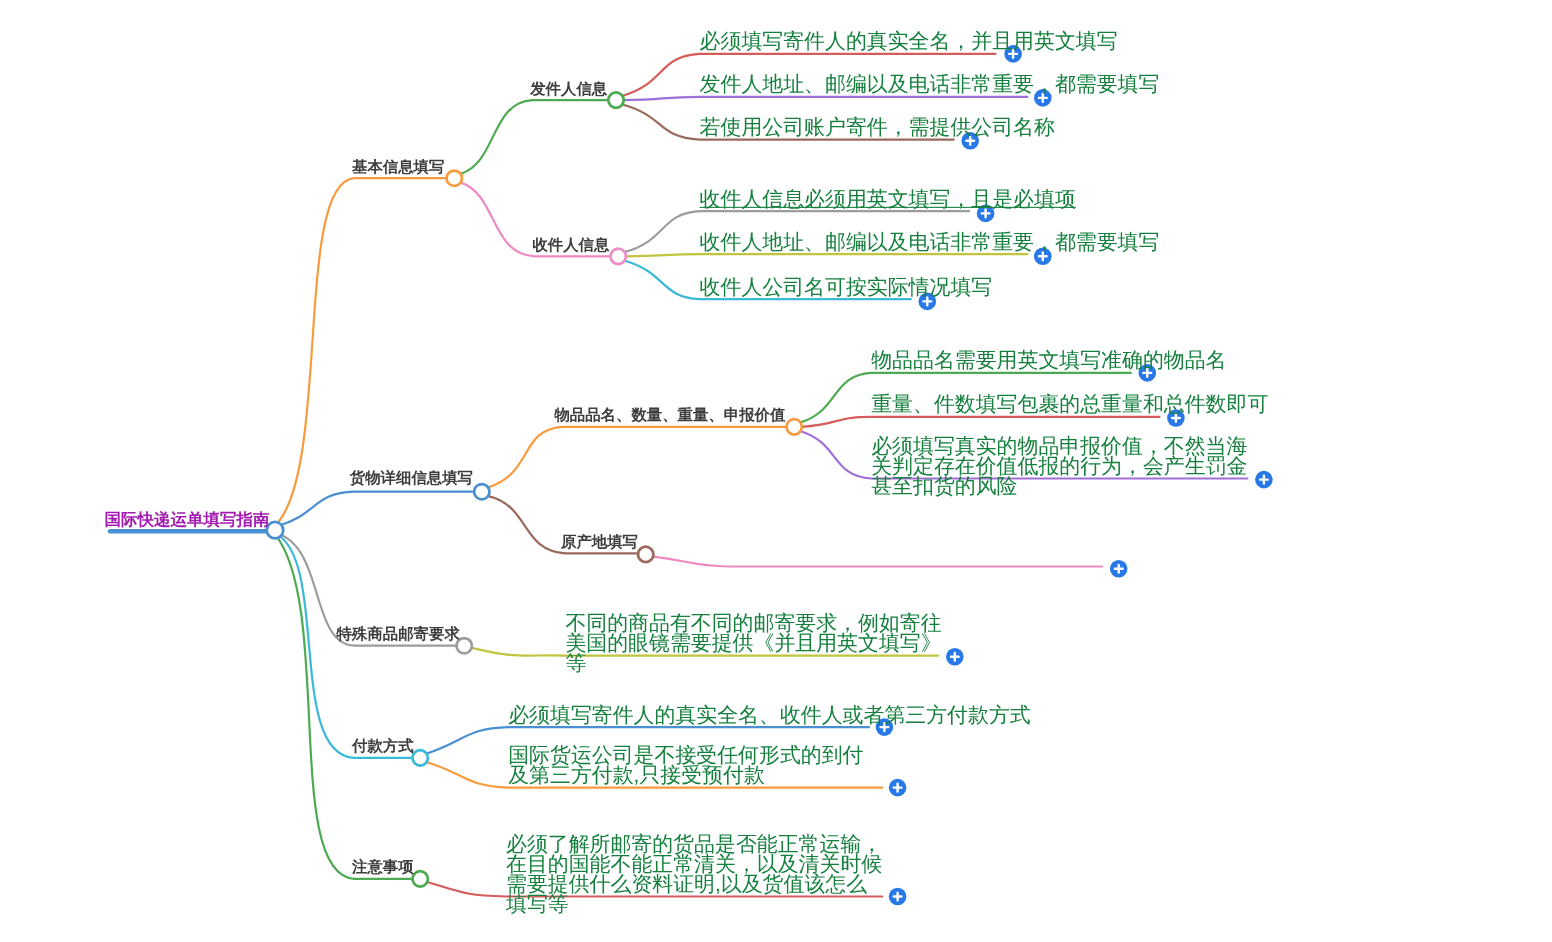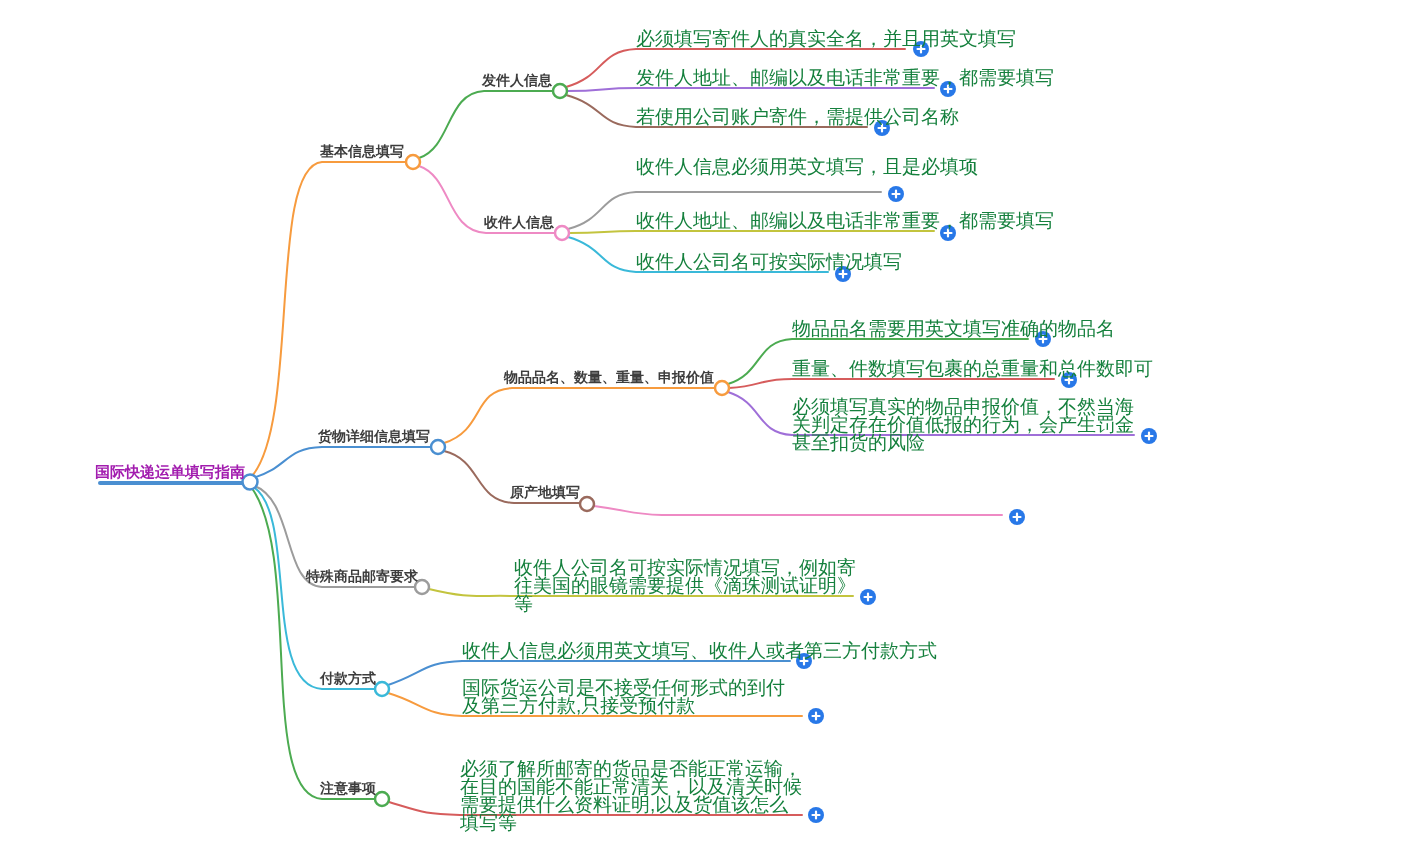--- a/index.html
+++ b/index.html
@@ -114,43 +114,43 @@
       </g>
     <g transform="translate(816,815)">
         <circle r="8" fill="#2878e8"></circle>
         <path d="M-3.5,0H3.5 M0,-3.5V3.5" stroke="#fff" stroke-width="2.2" stroke-linecap="round" fill="none"></path>
       </g>
   </svg>
 
   <div class="txt root-label" style="left:95px;top:463px;">国际快递运单填写指南</div>
 
   <div class="txt bl" style="left:320px;top:142px;">基本信息填写</div>
-  <div class="txt bl" style="left:318px;top:427px;">货物详细信息填写</div>
+  <div class="txt bl" style="left:318px;top:427px;font-family:Liberation Mono, monospace;">货物详细信息填写</div>
   <div class="txt bl" style="left:306px;top:567px;">特殊商品邮寄要求</div>
   <div class="txt bl" style="left:320px;top:669px;">付款方式</div>
   <div class="txt bl" style="left:320px;top:779px;">注意事项</div>
 
   <div class="txt bl" style="left:482px;top:71px;">发件人信息</div>
   <div class="txt bl" style="left:484px;top:213px;">收件人信息</div>
   <div class="txt bl" style="left:504px;top:368px;">物品品名、数量、重量、申报价值</div>
   <div class="txt bl" style="left:510px;top:483px;">原产地填写</div>
 
   <div class="txt lf" style="left:636px;top:30px;">必须填写寄件人的真实全名，并且用英文填写</div>
   <div class="txt lf" style="left:636px;top:69px;">发件人地址、邮编以及电话非常重要，都需要填写</div>
   <div class="txt lf" style="left:636px;top:108px;">若使用公司账户寄件，需提供公司名称</div>
 
-  <div class="txt lf" style="left:636px;top:158px;">收件人信息必须用英文填写，且是必填项</div>
+  <div class="txt lf" style="left:636px;top:173px;text-decoration:underline;">收件人信息必须用英文填写，且是必填项</div>
   <div class="txt lf" style="left:636px;top:212px;">收件人地址、邮编以及电话非常重要，都需要填写</div>
   <div class="txt lf" style="left:636px;top:253px;text-align:center;">收件人公司名可按实际情况填写</div>
 
   <div class="txt lf" style="left:792px;top:320px;">物品品名需要用英文填写准确的物品名</div>
   <div class="txt lf" style="left:792px;top:360px;">重量、件数填写包裹的总重量和总件数即可</div>
   <div class="txt lf wrap" style="left:792px;top:398px;width:348px;">必须填写真实的物品申报价值，不然当海关判定存在价值低报的行为，会产生罚金甚至扣货的风险</div>
 
 
-  <div class="txt lf wrap" style="left:514px;top:559px;width:342px;">收件人公司名可按实际情况填写，例如寄往美国的眼镜需要提供《滴珠测试证明》等</div>
+  <div class="txt lf wrap" style="left:514px;top:559px;width:342px;">不同的商品有不同的邮寄要求，例如寄往美国的眼镜需要提供《并且用英文填写》等</div>
 
-  <div class="txt lf" style="left:462px;top:642px;">收件人信息必须用英文填写、收件人或者第三方付款方式</div>
+  <div class="txt lf" style="left:462px;top:642px;">必须填写寄件人的真实全名、收件人或者第三方付款方式</div>
   <div class="txt lf wrap" style="left:462px;top:679px;width:336px;">国际货运公司是不接受任何形式的到付及第三方付款,只接受预付款</div>
 
   <div class="txt lf wrap" style="left:460px;top:760px;width:344px;">必须了解所邮寄的货品是否能正常运输，在目的国能不能正常清关，以及清关时候需要提供什么资料证明,以及货值该怎么填写等</div>
 
 </div>
 
 </body></html>

